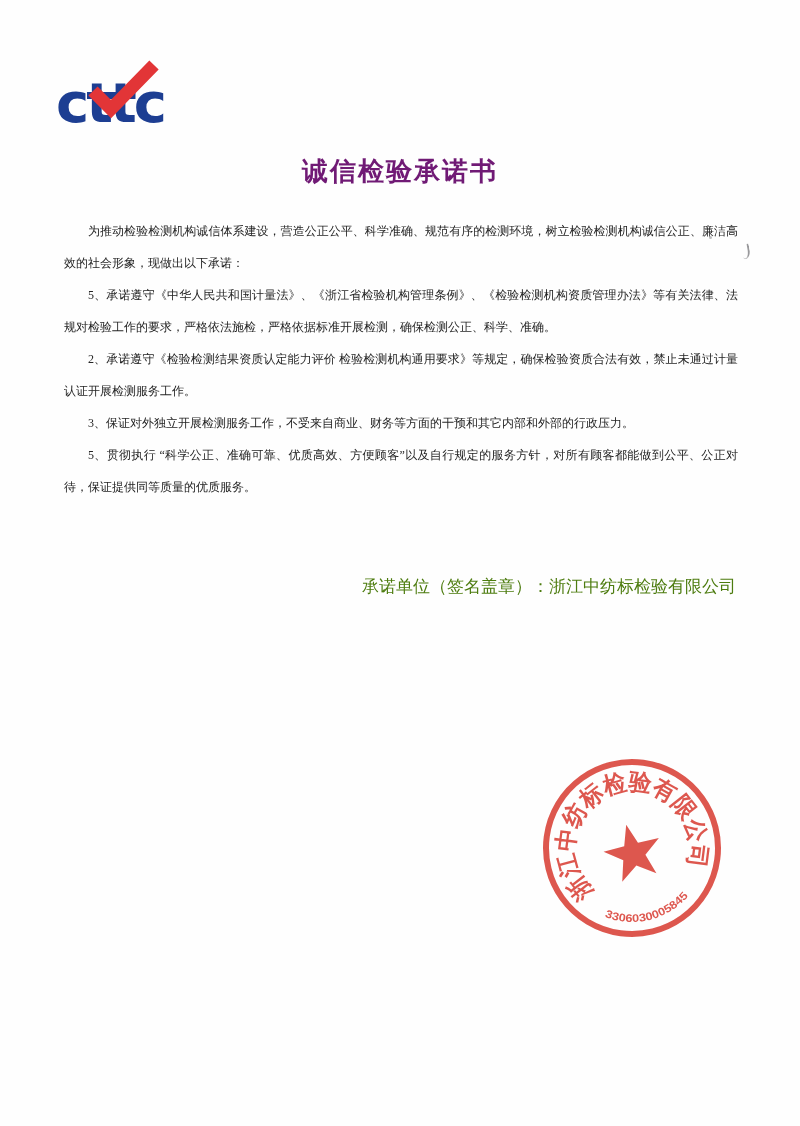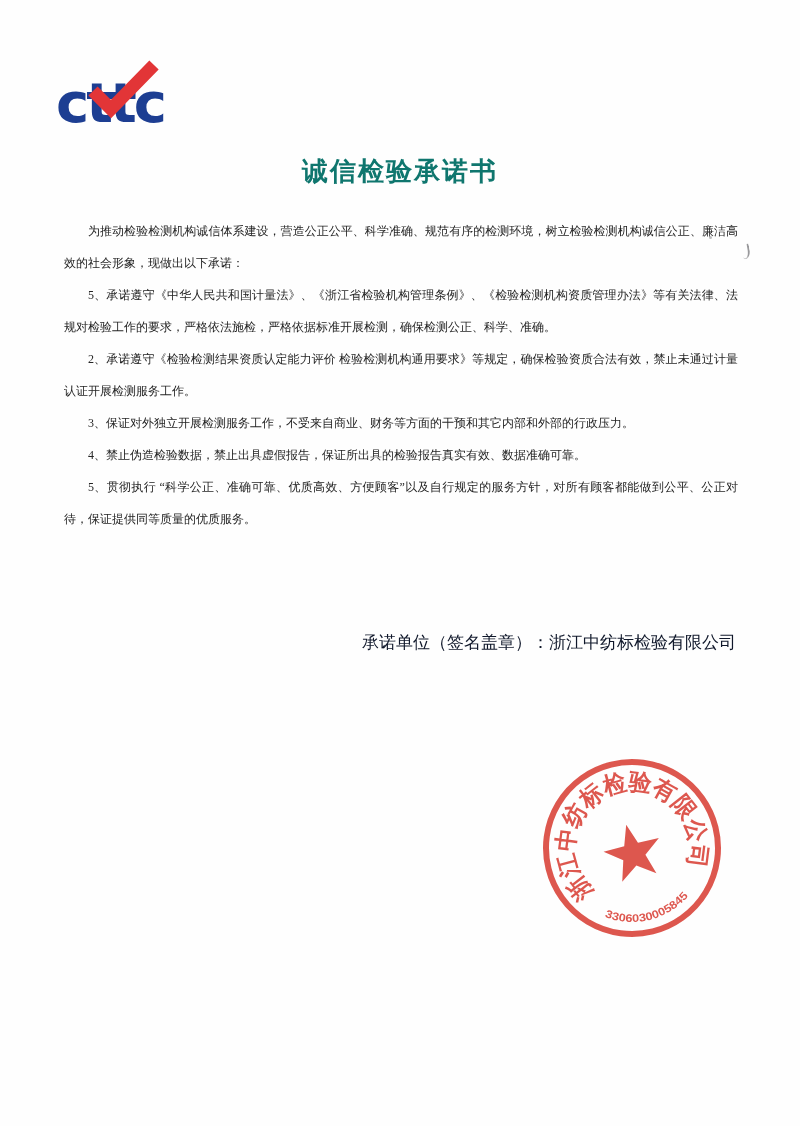--- a/index.html
+++ b/index.html
@@ -15,39 +15,39 @@
   .logo {
     position:absolute; top:70px; left:56px;
     width:140px; height:64px;
   }
   .logo svg { overflow:visible; }
   .doc-title {
     margin:0; padding-top:154px;
     text-align:center;
     font-family:"Liberation Sans", sans-serif;
     font-size:26px; font-weight:bold;
-    letter-spacing:2px; color:#0f766e;
+    letter-spacing:2px; color:#701a75;
   }
   .doc-body {
     margin-top:26px;
     padding:0 62px 0 64px;
   }
   .doc-body p {
     margin:0;
     font-size:12px; line-height:32px;
     text-indent:2em;
     text-align:justify;
     color:#242424;
   }
   .signature {
-    margin-top:90px;
+    margin-top:66px;
     padding-right:64px;
     text-align:right;
     font-size:17px; line-height:35px;
-    color:#0f172a;
+    color:#4d7c0f;
     position:relative; z-index:1;
   }
   .stamp {
     position:absolute; left:532px; top:748px;
     width:200px; height:200px;
     z-index:2;
     mix-blend-mode:multiply;
     opacity:0.92;
     pointer-events:none;
   }
@@ -76,21 +76,20 @@
     </svg>
   </div>
 
   <h1 class="doc-title">诚信检验承诺书</h1>
 
   <div class="doc-body">
     <p>为推动检验检测机构诚信体系建设，营造公正公平、科学准确、规范有序的检测环境，树立检验检测机构诚信公正、廉洁高效的社会形象，现做出以下承诺：</p>
     <p>5、承诺遵守《中华人民共和国计量法》、《浙江省检验机构管理条例》、《检验检测机构资质管理办法》等有关法律、法规对检验工作的要求，严格依法施检，严格依据标准开展检测，确保检测公正、科学、准确。</p>
     <p>2、承诺遵守《检验检测结果资质认定能力评价 检验检测机构通用要求》等规定，确保检验资质合法有效，禁止未通过计量认证开展检测服务工作。</p>
     <p>3、保证对外独立开展检测服务工作，不受来自商业、财务等方面的干预和其它内部和外部的行政压力。</p>
-    <p>4、禁止伪造检验数据，禁止出具虚假报告，保证所出具的检验报告真实有效、数据准确可靠。</p>
     <p>5、贯彻执行 “科学公正、准确可靠、优质高效、方便顾客”以及自行规定的服务方针，对所有顾客都能做到公平、公正对待，保证提供同等质量的优质服务。</p>
   </div>
 
   <div class="signature">
     <div>承诺单位（签名盖章）：浙江中纺标检验有限公司</div>
   </div>
 
   <div class="stamp">
     <svg viewBox="0 0 200 200" width="200" height="200">
       <g transform="rotate(-14 100 100)" opacity="0.9">

